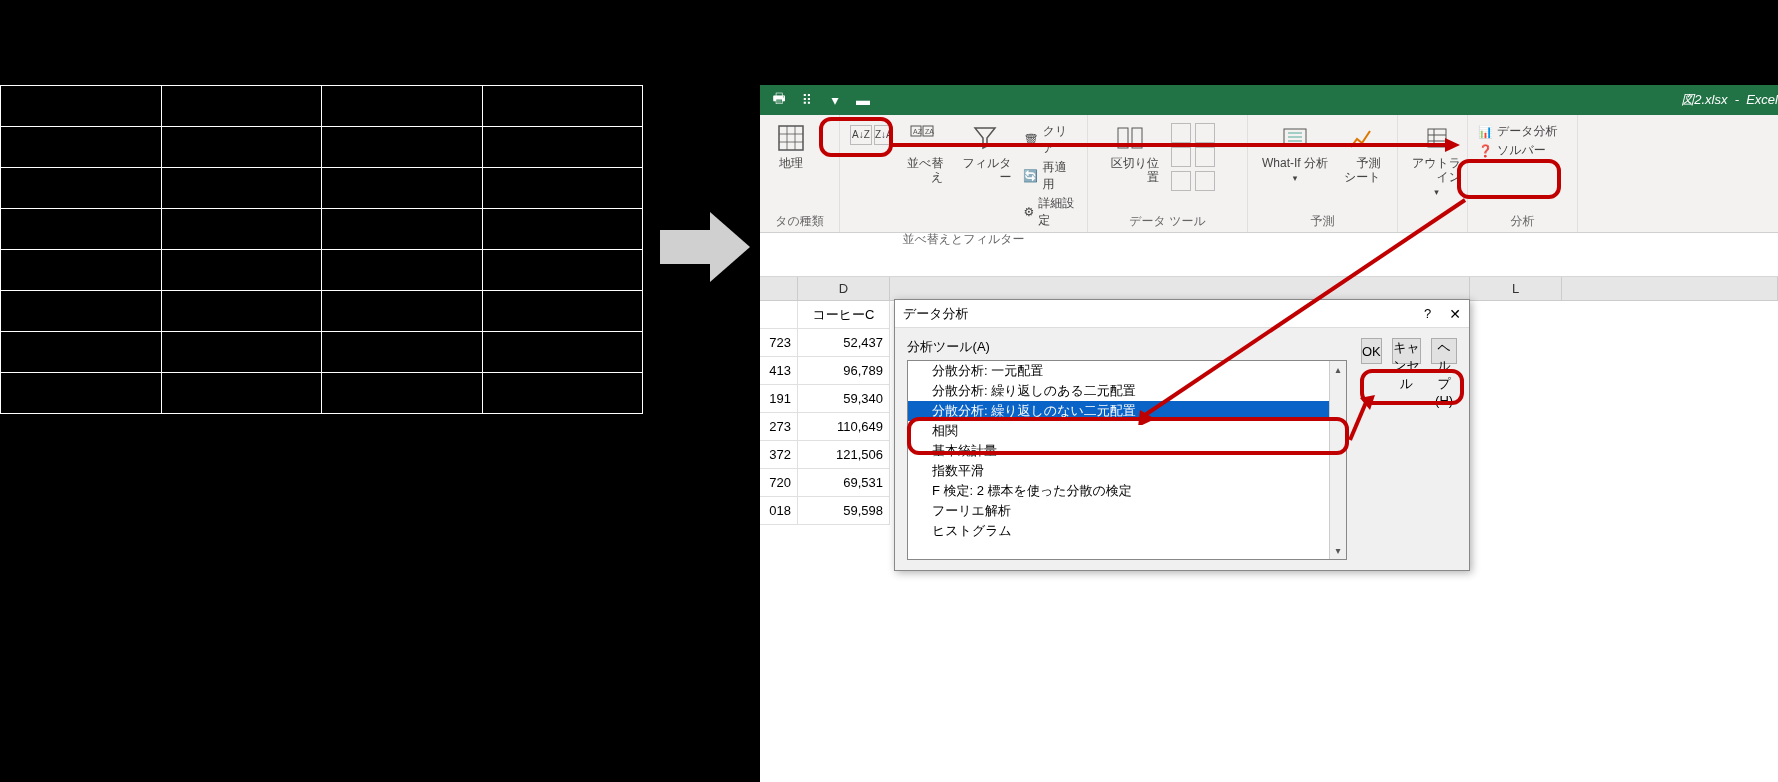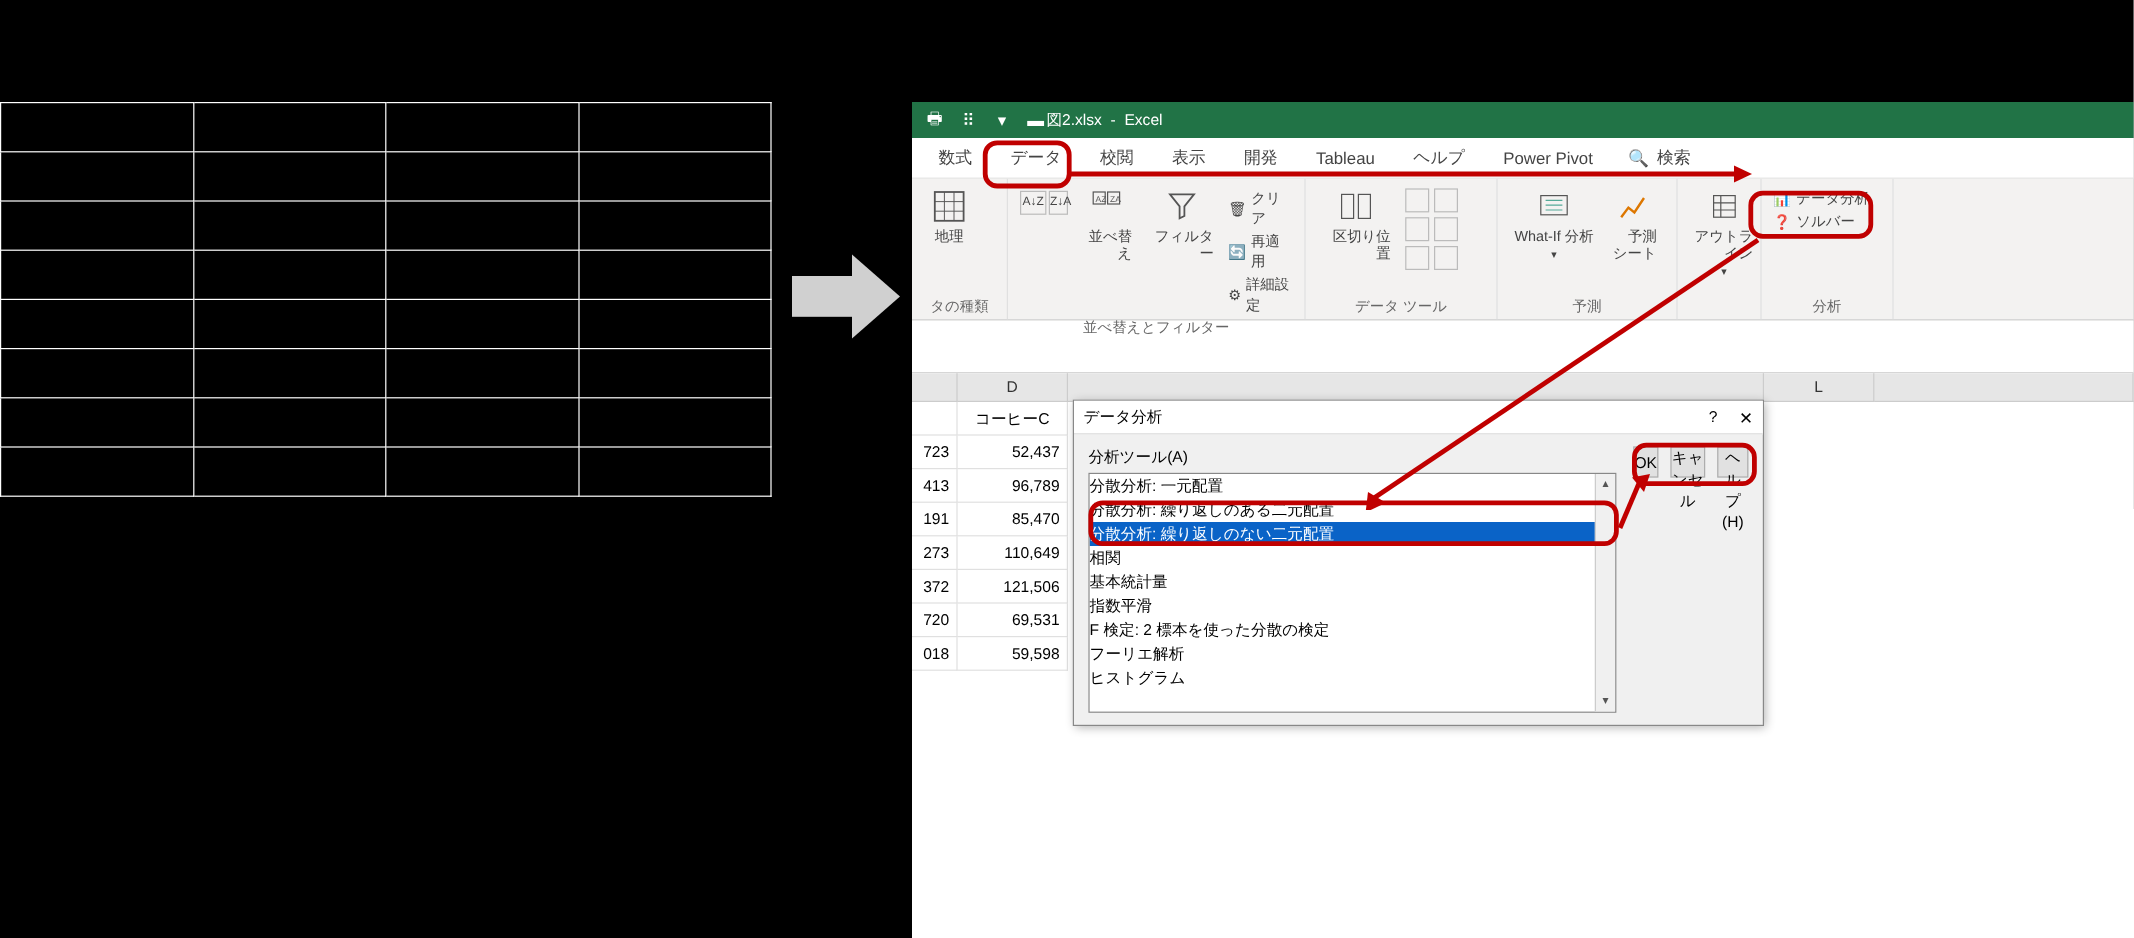--- a/index.html
+++ b/index.html
@@ -14,21 +14,21 @@
 .arrow .shaft { position: absolute; left: 0; top: 18px; width: 50px; height: 34px; background: #d0d0d0; }
 .arrow .head { position: absolute; left: 50px; top: 0; width: 0; height: 0; border-left: 40px solid #d0d0d0; border-top: 35px solid transparent; border-bottom: 35px solid transparent; }
 
 
 .excel { position: absolute; left: 760px; top: 85px; right: 0; bottom: 0; background: #fff; }
 
 
 .titlebar { height: 30px; background: #217346; color: #fff; display: flex; align-items: center; }
 .titlebar .qat { display: flex; gap: 10px; padding-left: 10px; align-items: center; }
 .titlebar .qat-item { width: 18px; height: 18px; display: flex; align-items: center; justify-content: center; font-size: 14px; }
-.titlebar .title { flex: 1; text-align: left; font-size: 13px; }
+.titlebar .title { flex: 1; text-align: right; font-size: 13px; font-style: italic; }
 
 
 .ribtabs { height: 34px; background: #fff; display: flex; align-items: center; gap: 28px; padding-left: 20px; font-size: 14px; color: #444; border-bottom: 1px solid #e0e0e0; position: relative; }
 .ribtabs .tab { padding: 6px 2px; cursor: pointer; }
 .ribtabs .search { display: flex; align-items: center; gap: 6px; }
 
 
 .ribbon { height: 118px; background: #f3f2f1; border-bottom: 1px solid #d0d0d0; display: flex; font-size: 12px; color: #444; position: relative; }
 .group { border-right: 1px solid #e0e0e0; padding: 4px 10px 2px 10px; display: flex; flex-direction: column; height: 100%; }
 .group .body { flex: 1; display: flex; align-items: flex-start; gap: 8px; }
@@ -56,21 +56,21 @@
 
 
 .dialog { position: absolute; background: #f0f0f0; border: 1px solid #888; box-shadow: 2px 2px 8px rgba(0,0,0,.3); font-size: 13px; }
 .dialog .dtitle { height: 28px; display: flex; align-items: center; justify-content: space-between; padding: 0 8px; background: #fff; border-bottom: 1px solid #ddd; }
 .dialog .dtitle .dtr { display: flex; gap: 18px; align-items: center; }
 .dialog .dtitle .x { cursor: pointer; font-size: 14px; }
 .dialog .dbody { padding: 10px 12px; display: flex; gap: 14px; }
 .dialog .listwrap { flex: 1; }
 .dialog .listlabel { margin-bottom: 4px; }
 .dialog .listbox { background: #fff; border: 1px solid #888; height: 200px; overflow: hidden; position: relative; font-size: 13px; }
-.dialog .listbox .item { padding: 1px 0; cursor: pointer; white-space: nowrap; }
+.dialog .listbox .item { padding: 1px 24px; cursor: pointer; white-space: nowrap; }
 .dialog .listbox .item.sel { background: #0a63c7; color: #fff; }
 .dialog .listbox .scroll { position: absolute; right: 0; top: 0; width: 17px; height: 100%; background: #f0f0f0; border-left: 1px solid #ccc; }
 .dialog .listbox .scroll .ar { height: 17px; text-align: center; font-size: 10px; line-height: 17px; color: #555; cursor: pointer; }
 .dialog .btns { display: flex; gap: 10px; width: 96px; }
 .dialog .btns button { height: 26px; font-size: 13px; background: #e1e1e1; border: 1px solid #adadad; cursor: pointer; }
 
 svg.redarrow { position: absolute; pointer-events: none; }
 
 </style>
 </head>
@@ -141,34 +141,20 @@
       <span class="qat-item">🖶</span>
       <span class="qat-item">⠿</span>
       <span class="qat-item">▾</span>
       <span class="qat-item">▬</span>
     </div>
     <div class="title">
       <span>図2.xlsx</span> &nbsp;-&nbsp; <span>Excel</span>
     </div>
   </div>
 
-  <div class="ribtabs">
-    <span class="tab">数式</span>
-    <span class="tab">データ</span>
-    <span class="tab">校閲</span>
-    <span class="tab">表示</span>
-    <span class="tab">開発</span>
-    <span class="tab">Tableau</span>
-    <span class="tab">ヘルプ</span>
-    <span class="tab">Power Pivot</span>
-    <span class="search">
-      <span>🔍</span>
-      <span>検索</span>
-    </span>
-  </div>
 
   <div class="ribbon">
 
     <div class="group" style="width:80px">
       <div class="body">
         <div class="bigbtn">
           <div class="ico">
             <svg width="32" height="32" viewBox="0 0 32 32">
                 <rect x="4" y="4" width="24" height="24" fill="none" stroke="#555" stroke-width="1.5"></rect>
                 <path d="M4 12h24M4 20h24M12 4v24M20 4v24" stroke="#555" stroke-width="0.8"></path>
@@ -324,21 +310,21 @@
       <div class="row">
           <div class="cell" style="width:38px">723</div>
           <div class="cell" style="width:92px">52,437</div>
         </div>
       <div class="row">
           <div class="cell" style="width:38px">413</div>
           <div class="cell" style="width:92px">96,789</div>
         </div>
       <div class="row">
           <div class="cell" style="width:38px">191</div>
-          <div class="cell" style="width:92px">85,470</div>
+          <div class="cell" style="width:92px">59,340</div>
         </div>
       <div class="row">
           <div class="cell" style="width:38px">273</div>
           <div class="cell" style="width:92px">110,649</div>
         </div>
       <div class="row">
           <div class="cell" style="width:38px">372</div>
           <div class="cell" style="width:92px">121,506</div>
         </div>
       <div class="row">

